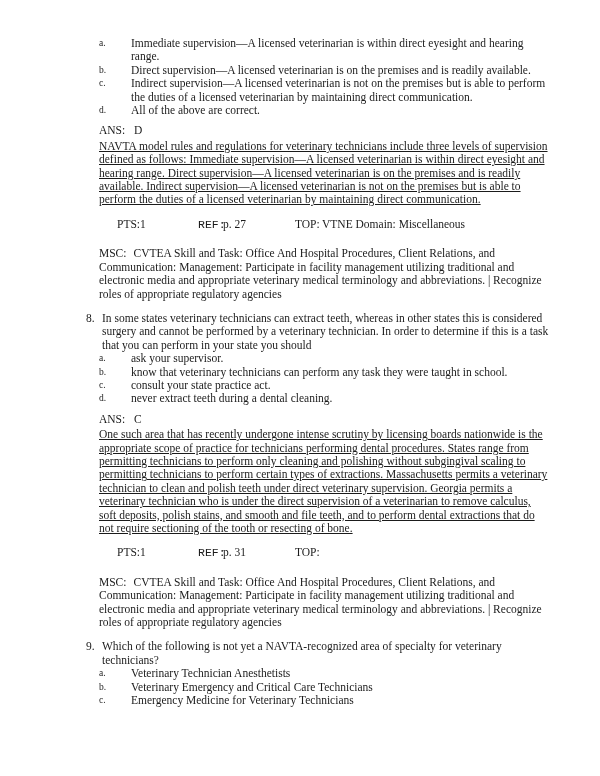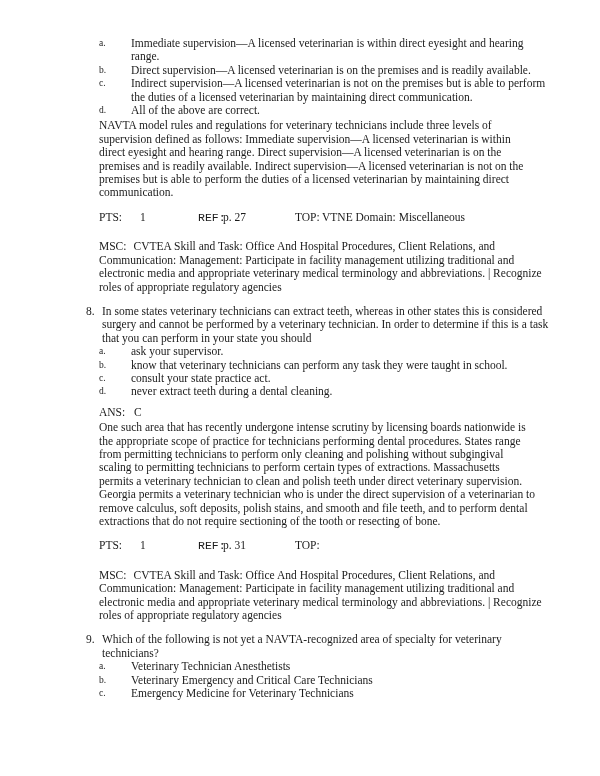--- a/index.html
+++ b/index.html
@@ -30,24 +30,24 @@
   .option { display: flex; }
   .option .letter {
     width: 20px; flex: 0 0 20px;
     font-size: 9.5px;
   }
   .option .otext { flex: 1; margin-left: 12px; }
 
   .ans-line { margin: 7px 0 0 13px; }
   .ans-label { display: inline-block; width: 35px; }
 
-  .feedback { margin: 2px 14px 0 13px; }
+  .feedback { margin: 2px 0 0 13px; text-decoration: underline; }
 
   .meta-line { display: flex; margin: 11px 0 0 13px; }
-  .meta-line .l1 { width: 41px; flex: 0 0 41px; }
+  .meta-line .l1 { width: 41px; flex: 0 0 41px; text-align: right; }
   .meta-line .v1 { width: 58px; flex: 0 0 58px; }
   .meta-line .l2 { width: 25px; flex: 0 0 25px; font-family: Liberation Mono, monospace; }
   .meta-line .v2 { width: 72px; flex: 0 0 72px; }
   .meta-line .l3 { width: 27px; flex: 0 0 27px; }
   .meta-line .v3 { flex: 1; }
 
   .msc { margin: 16px 0 0 13px; }
   .msc-label { margin-right: 7px; }
 
   .question-block { margin-top: 11px; }
@@ -70,20 +70,23 @@
       <div class="option">
         <span class="letter">c.</span>
         <span class="otext">Indirect supervision—A licensed veterinarian is not on the premises but is able to perform the duties of a licensed veterinarian by maintaining direct communication.</span>
       </div>
       <div class="option">
         <span class="letter">d.</span>
         <span class="otext">All of the above are correct.</span>
       </div>
     </div>
 
+    <div class="ans-line">
+      <span class="ans-label">ANS:</span><span>D</span>
+    </div>
 
     <p class="feedback">NAVTA model rules and regulations for veterinary technicians include three levels of supervision defined as follows: Immediate supervision—A licensed veterinarian is within direct eyesight and hearing range. Direct supervision—A licensed veterinarian is on the premises and is readily available. Indirect supervision—A licensed veterinarian is not on the premises but is able to perform the duties of a licensed veterinarian by maintaining direct communication.</p>
 
     <div class="meta-line">
       <span class="l1">PTS:</span>
       <span class="v1">1</span>
       <span class="l2">REF:</span>
       <span class="v2">p. 27</span>
       <span class="l3">TOP:</span>
       <span class="v3">VTNE Domain: Miscellaneous</span>

